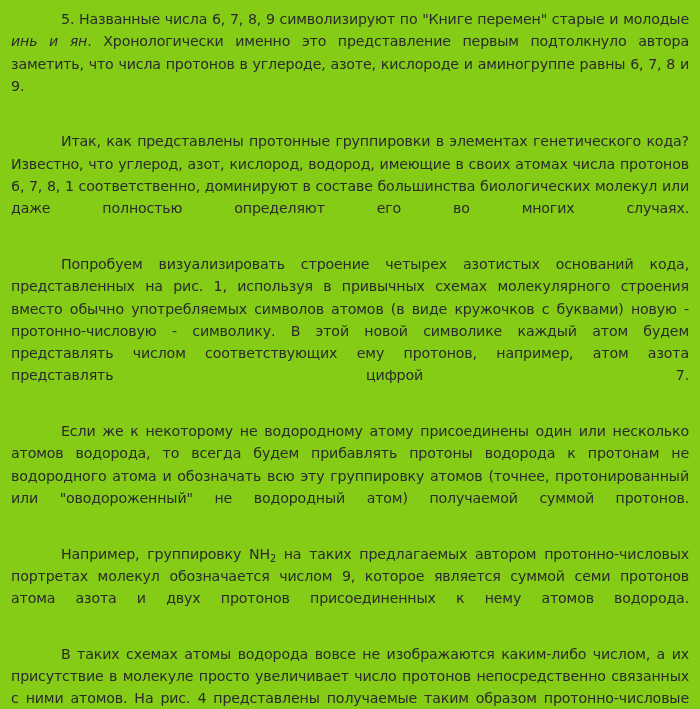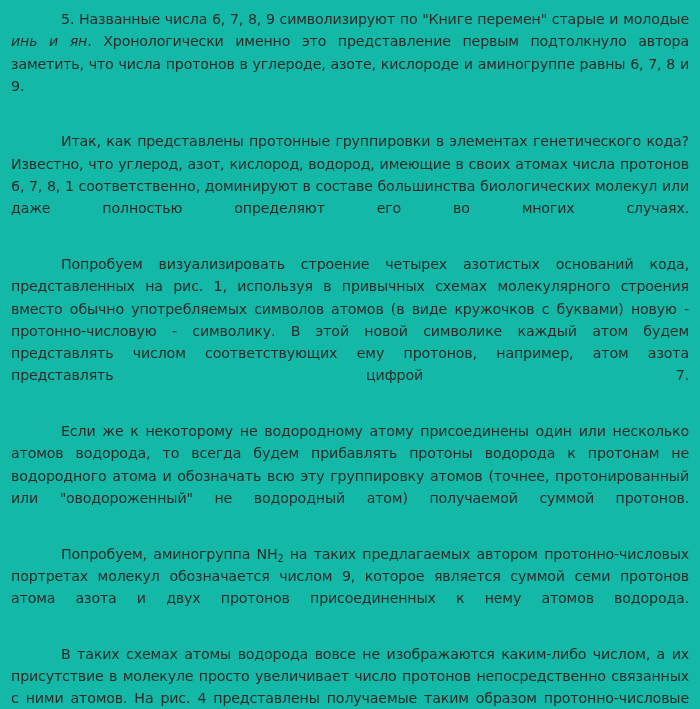--- a/index.html
+++ b/index.html
@@ -13,21 +13,21 @@
     height: 709px;
     overflow: hidden;
     font-family: "DejaVu Sans", "Liberation Sans", sans-serif;
     color: #2b2b2b;
     -webkit-font-smoothing: antialiased;
   }
   .page {
     box-sizing: border-box;
     width: 700px;
     height: 709px;
-    background: #14b8a6;
+    background: #84cc16;
     padding: 8px 11px 0 11px;
   }
   .doc-body {
     width: 678px;
   }
   p.para {
     margin: 0 0 11px 0;
     text-align: justify;
     text-justify: inter-word;
     text-indent: 50px;
@@ -64,18 +64,18 @@
   <div class="doc-body">
 
     <p class="para"><span>5. Названные числа 6, 7, 8, 9 символизируют по "Книге перемен" старые и молодые </span><span class="em-italic">инь и ян</span><span>. Хронологически именно это представление первым подтолкнуло автора заметить, что числа протонов в углероде, азоте, кислороде и аминогруппе равны 6, 7, 8 и 9.</span></p>
 
     <p class="para">Итак, как представлены протонные группировки в элементах генетического кода? Известно, что углерод, азот, кислород, водород, имеющие в своих атомах числа протонов 6, 7, 8, 1 соответственно, доминируют в составе большинства биологических молекул или даже полностью определяют его во многих случаях.</p>
 
     <p class="para">Попробуем визуализировать строение четырех азотистых оснований кода, представленных на рис. 1, используя в привычных схемах молекулярного строения вместо обычно употребляемых символов атомов (в виде кружочков с буквами) новую - протонно-числовую - символику. В этой новой символике каждый атом будем представлять числом соответствующих ему протонов, например, атом азота представлять цифрой 7.</p>
 
     <p class="para">Если же к некоторому не водородному атому присоединены один или несколько атомов водорода, то всегда будем прибавлять протоны водорода к протонам не водородного атома и обозначать всю эту группировку атомов (точнее, протонированный или "оводороженный" не водородный атом) получаемой суммой протонов.</p>
 
-    <p class="para"><span>Попробуем, аминогруппа </span><span><span>NH</span><sub>2</sub></span><span> на таких предлагаемых автором протонно-числовых портретах молекул обозначается числом 9, которое является суммой семи протонов атома азота и двух протонов присоединенных к нему атомов водорода.</span></p>
+    <p class="para"><span>Например, группировку </span><span><span>NH</span><sub>2</sub></span><span> на таких предлагаемых автором протонно-числовых портретах молекул обозначается числом 9, которое является суммой семи протонов атома азота и двух протонов присоединенных к нему атомов водорода.</span></p>
 
     <p class="para">В таких схемах атомы водорода вовсе не изображаются каким-либо числом, а их присутствие в молекуле просто увеличивает число протонов непосредственно связанных с ними атомов. На рис. 4 представлены получаемые таким образом протонно-числовые портреты четырех азотистых оснований генетического кода.</p>
 
   </div>
 </div>
 
 </body></html>

